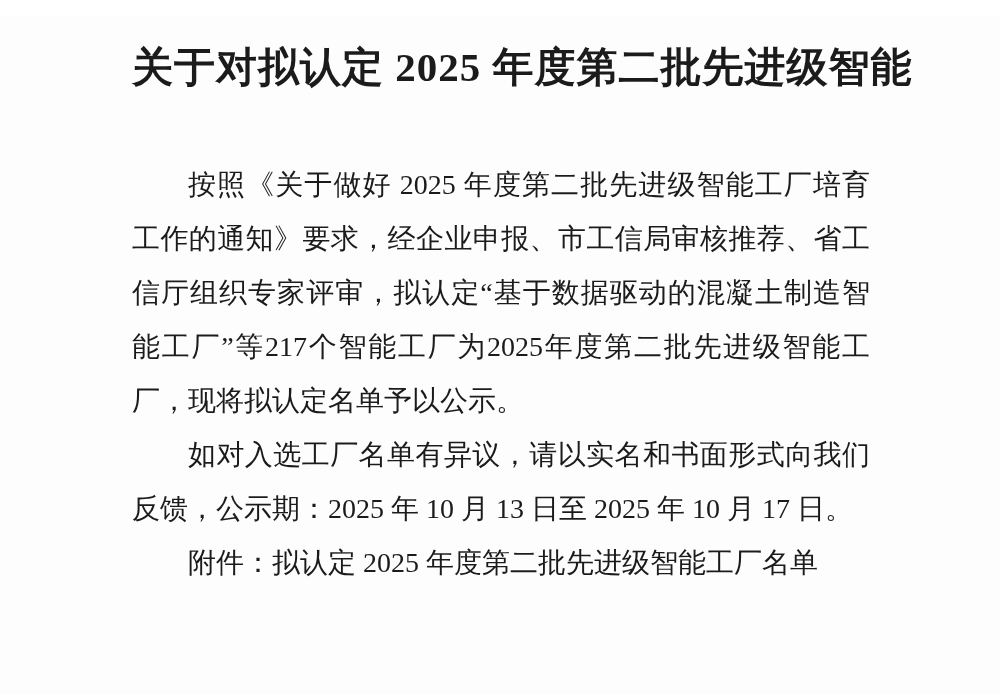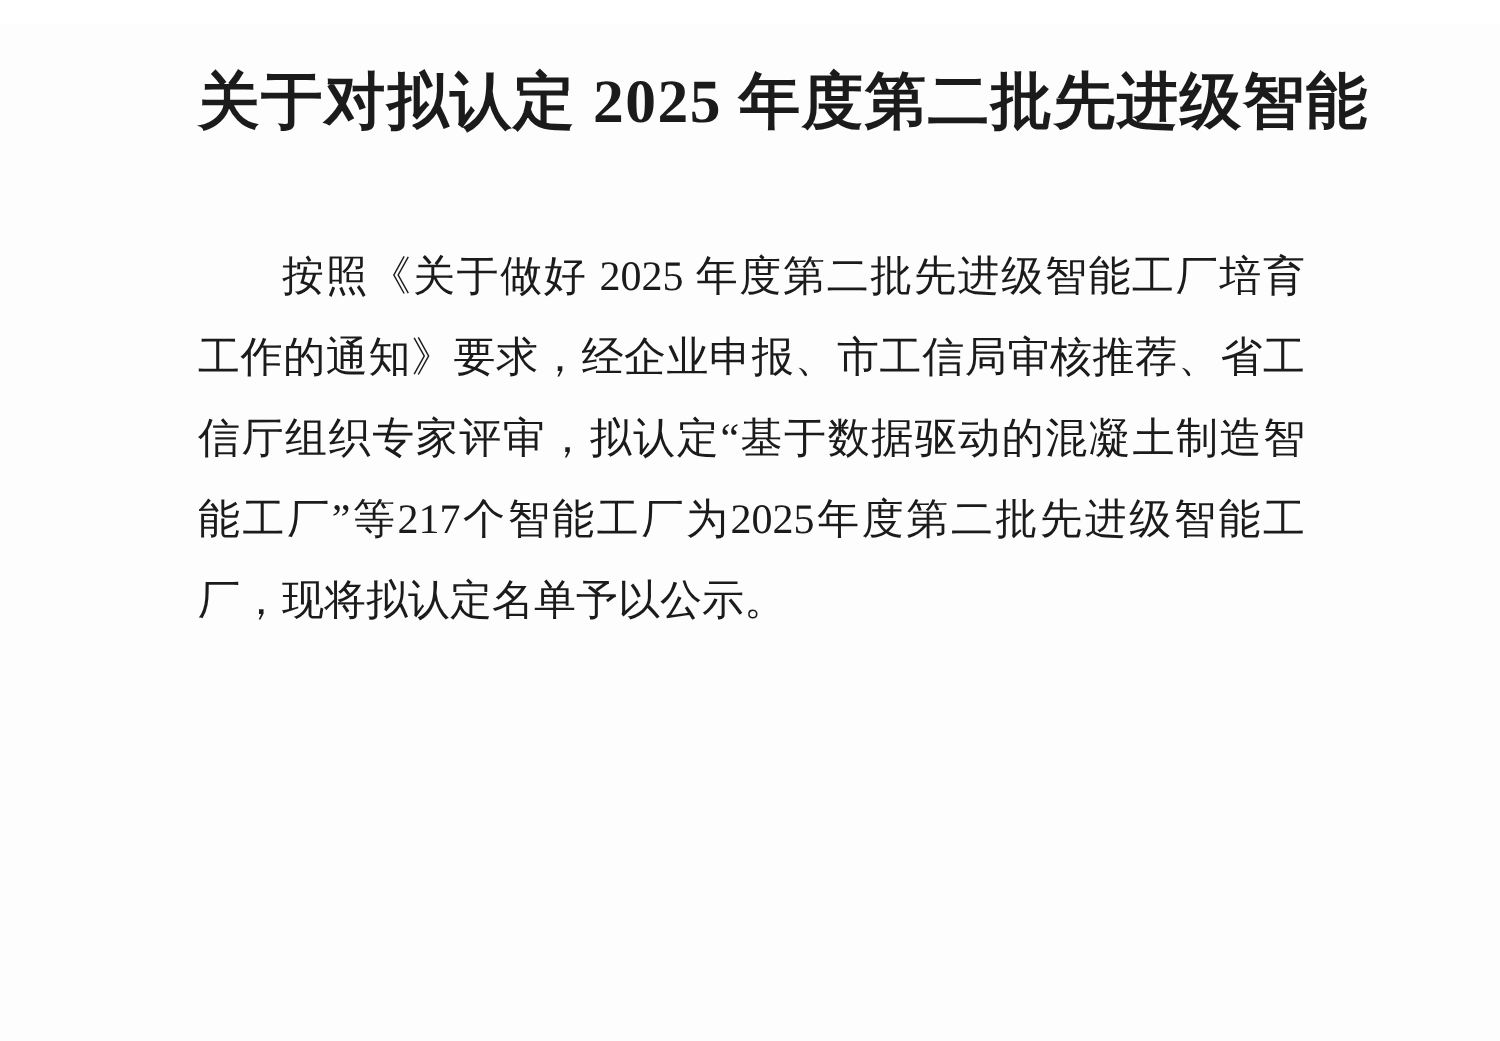--- a/index.html
+++ b/index.html
@@ -46,14 +46,16 @@
 </style>
 </head>
 <body>
 
 <div class="page">
   <h1 class="title">
     <span class="title-line">关于对拟认定 2025 年度第二批先进级智能</span>
   </h1>
   <div class="doc-body">
     <p>按照《关于做好 2025 年度第二批先进级智能工厂培育工作的通知》要求，经企业申报、市工信局审核推荐、省工信厅组织专家评审，拟认定“基于数据驱动的混凝土制造智能工厂”等217个智能工厂为2025年度第二批先进级智能工厂，现将拟认定名单予以公示。</p>
+    <p>如对入选工厂名单有异议，请以实名和书面形式向我们反馈，公示期：2025 年 10 月 13 日至 2025 年 10 月 17 日。</p>
+    <p>附件：拟认定 2025 年度第二批先进级智能工厂名单</p>
   </div>
 </div>
 
 </body></html>

